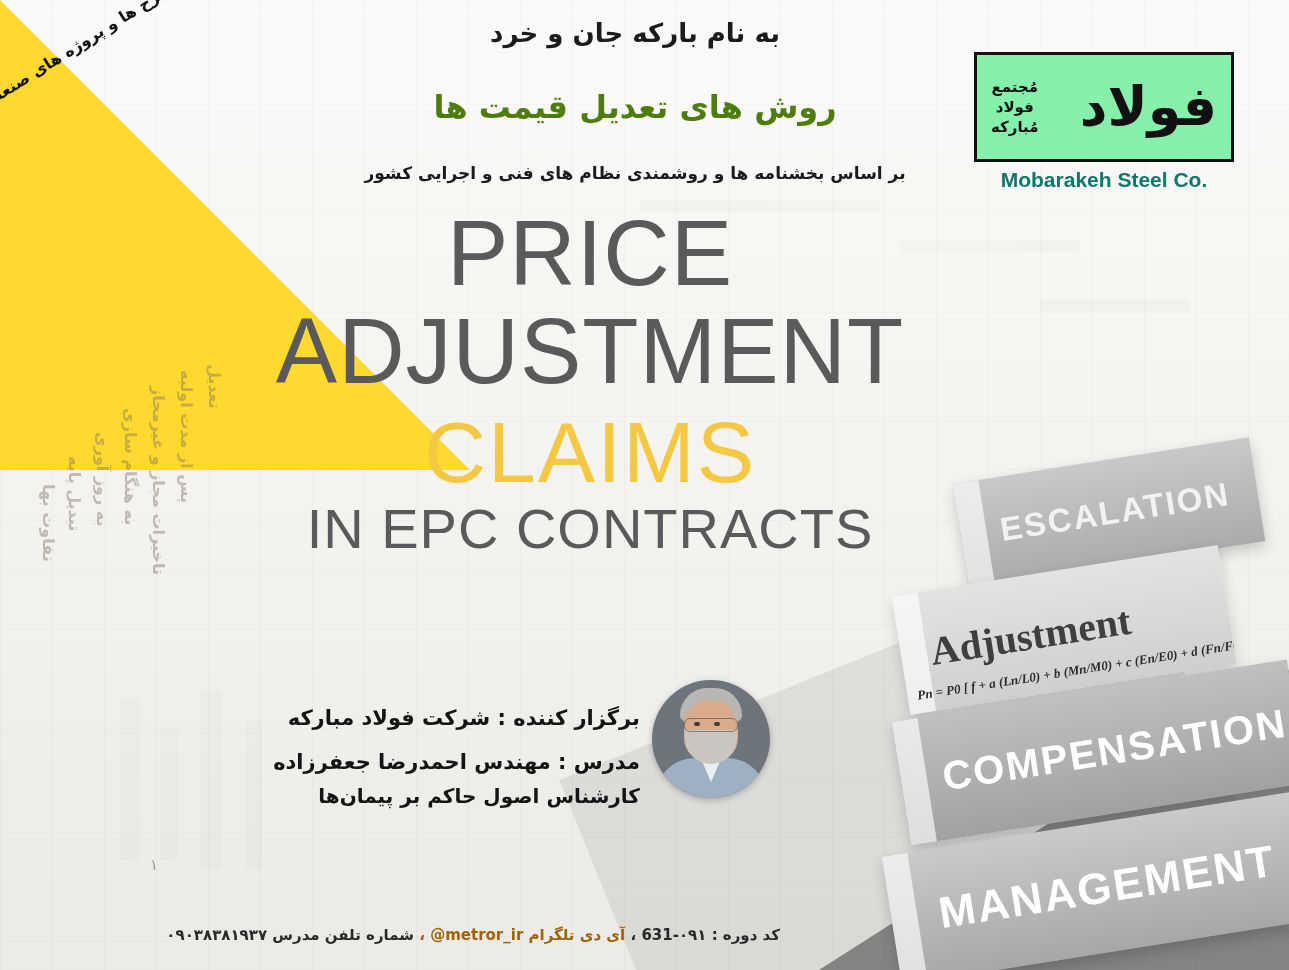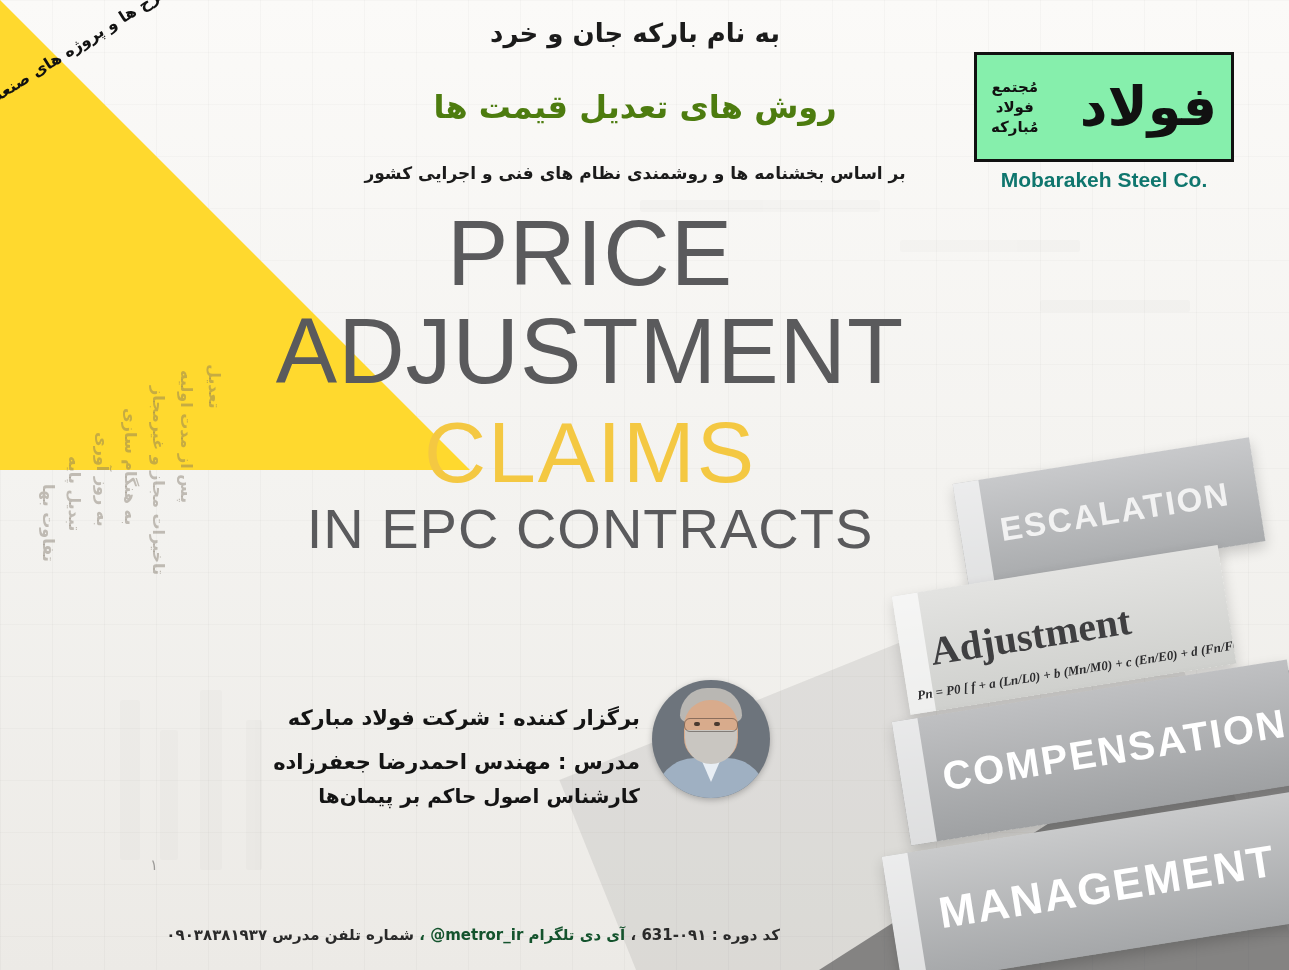--- a/index.html
+++ b/index.html
@@ -444,21 +444,21 @@
     left: 60px;
     bottom: 26px;
     width: 720px;
     direction: rtl;
     text-align: right;
     font-family: "DejaVu Sans", sans-serif;
     font-size: 15px;
     font-weight: bold;
     color: #2a2a2a;
   }
-  .footer .tg { color: #14532d; }
+  .footer .tg { color: #a16207; }
   .page-num {
     position: absolute;
     left: 150px;
     bottom: 96px;
     font-family: "DejaVu Sans", sans-serif;
     font-size: 15px;
     color: rgba(0,0,0,0.35);
   }
 </style>
 </head>

